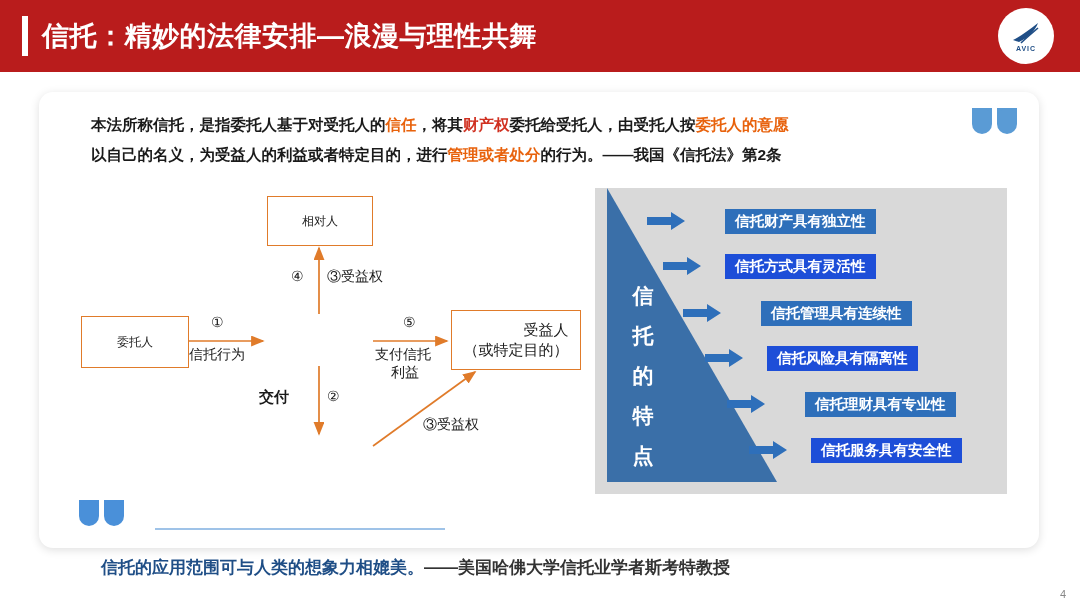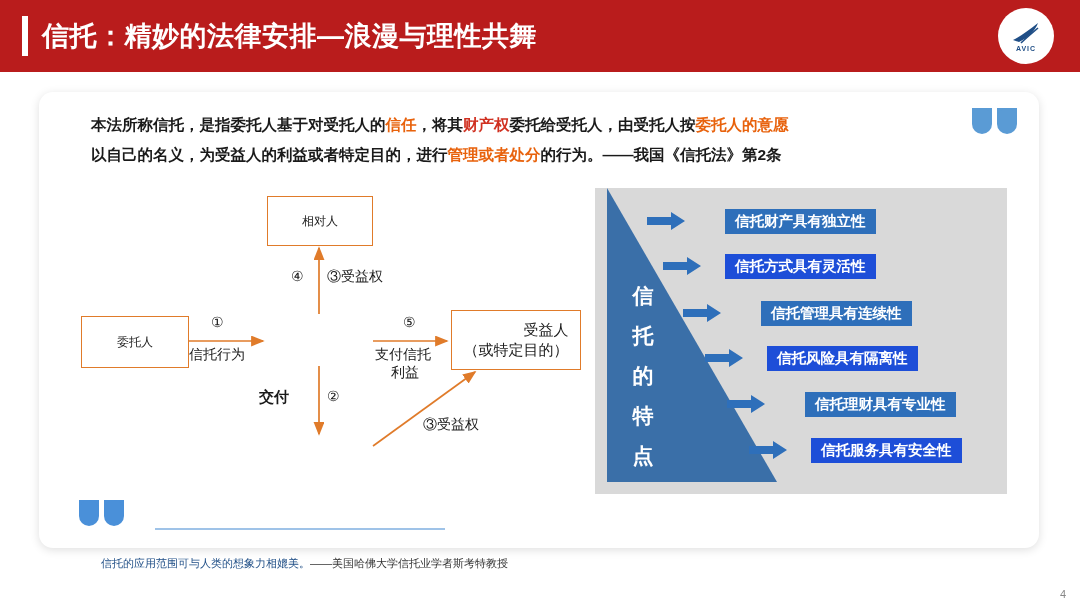--- a/index.html
+++ b/index.html
@@ -201,22 +201,22 @@
   
   .footer-line {
     position: absolute;
     left: 116px; top: 436px;
     width: 290px; height: 2px;
     background: #9fc3e8;
   }
   .footer-text {
     position: absolute;
     left: 62px; top: 464px;
-    font-size: 11px;
-    font-weight: normal;
+    font-size: 17px;
+    font-weight: bold;
     white-space: nowrap;
   }
   .footer-text .blue { color: #1f4e86; }
   .footer-text .dark { color: #333333; }
   .page-num {
     position: absolute;
     right: 14px; bottom: 8px;
     font-size: 11px;
     color: #888888;
   }

